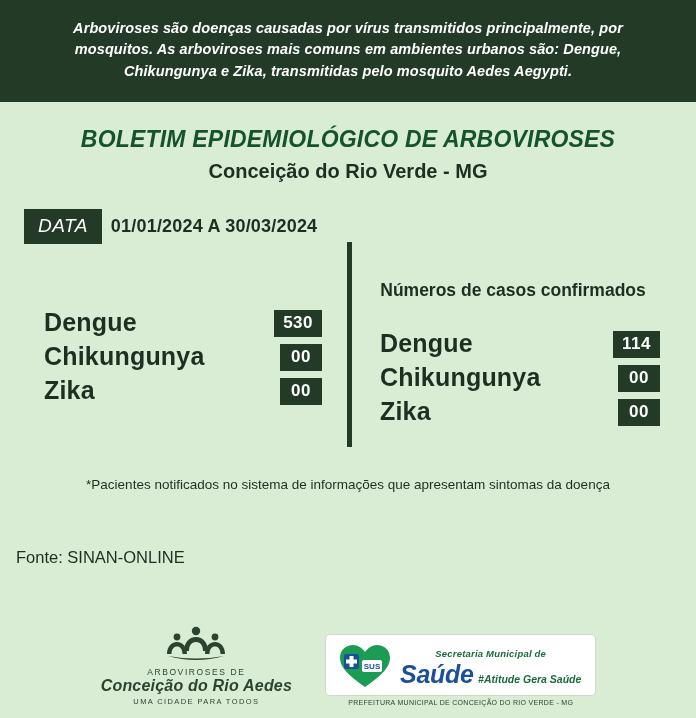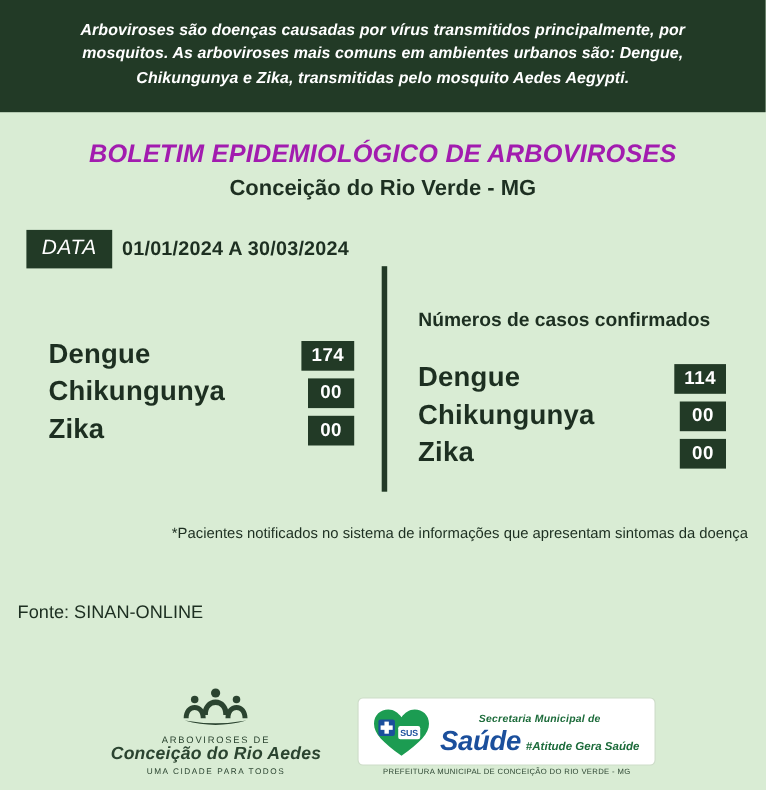--- a/index.html
+++ b/index.html
@@ -36,21 +36,21 @@
 
   
   .titles {
     text-align: center;
     padding-top: 24px;
   }
   .title-main {
     font-size: 23px;
     font-weight: bold;
     font-style: italic;
-    color: #a21caf;
+    color: #14532d;
     letter-spacing: .2px;
   }
   .title-sub {
     font-size: 20px;
     font-weight: bold;
     color: #1d2f21;
     margin-top: 7px;
   }
 
   
@@ -130,22 +130,22 @@
     font-weight: bold;
     padding: 3px 9px 4px 9px;
     min-width: 42px;
     text-align: center;
     letter-spacing: .5px;
   }
   .col-right .row { padding-left: 24px; padding-right: 10px; }
 
   
   .footnote {
-    margin: 46px 16px 0 0;
-    text-align: right;
+    margin: 46px 0 0 0;
+    text-align: center;
     font-size: 13.5px;
     color: #1d2f21;
   }
   .source {
     margin: 56px 0 0 16px;
     font-size: 16.5px;
     color: #1d2f21;
   }
 
   
@@ -243,21 +243,21 @@
     <span class="date-value">01/01/2024 A 30/03/2024</span>
   </div>
 
   <div class="columns">
     <div class="divider"></div>
 
     <div class="col col-left">
       <div class="rows">
         <div class="row">
           <span class="disease">Dengue</span>
-          <span class="count">174</span>
+          <span class="count">530</span>
         </div>
         <div class="row">
           <span class="disease">Chikungunya</span>
           <span class="count">00</span>
         </div>
         <div class="row">
           <span class="disease">Zika</span>
           <span class="count">00</span>
         </div>
       </div>

